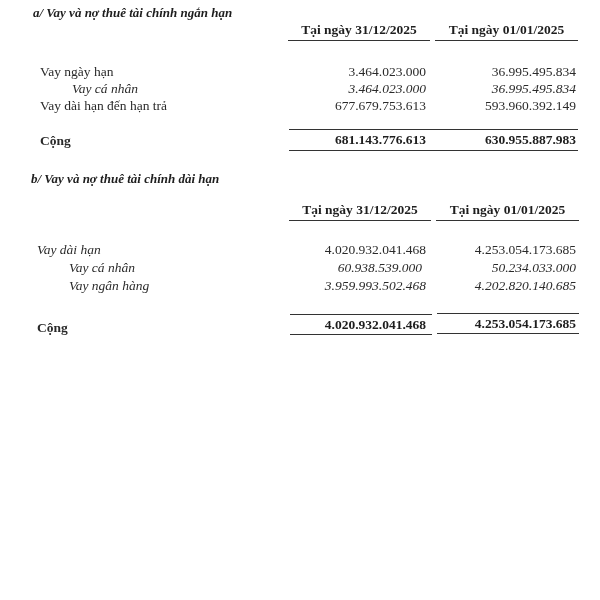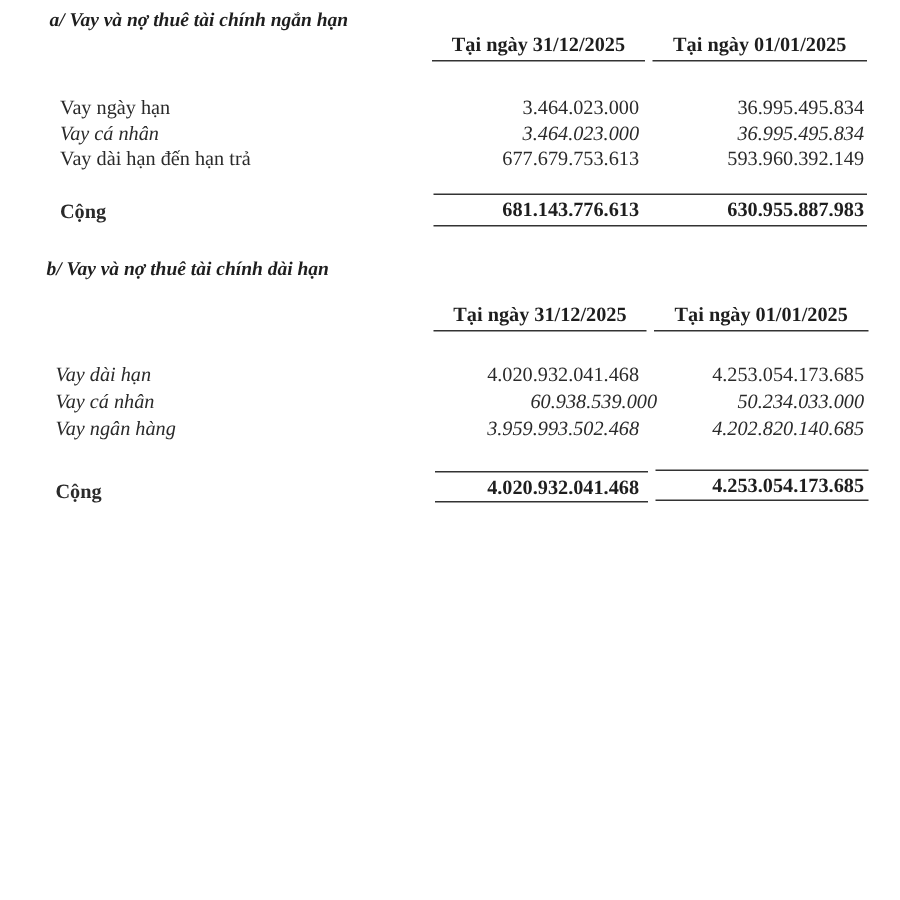--- a/index.html
+++ b/index.html
@@ -10,21 +10,21 @@
   }
   .abs { position: absolute; white-space: nowrap; text-align: center; }
   .section-title {
     font-weight: bold; font-style: italic; font-size: 13px; color: #1e1e1e;
   }
   .col-head {
     font-weight: bold; font-size: 13.5px; text-align: center; color: #1e1e1e;
   }
   .uline { position: absolute; height: 1px; background: #333; }
   .label { font-size: 13.5px; color: #2a2a2a; }
-  .label.it { font-style: italic; }
+  .label.it { font-style: italic; margin-left: 32px; }
   .label.bold { font-weight: bold; }
   .num { font-size: 13.5px; text-align: right; color: #2a2a2a; }
   .num.it { font-style: italic; }
   .num.bold { font-weight: bold; color: #1e1e1e; }
 </style>
 </head>
 <body>
 
 <div class="abs section-title" style="left:33px; top:5px;">a/ Vay và nợ thuê tài chính ngắn hạn</div>
 
@@ -56,21 +56,21 @@
 <div class="abs col-head" style="left:289px; top:202px; width:142px;">Tại ngày 31/12/2025</div>
 <div class="uline" style="left:289px; top:220px; width:142px;"></div>
 <div class="abs col-head" style="left:436px; top:202px; width:143px;">Tại ngày 01/01/2025</div>
 <div class="uline" style="left:436px; top:220px; width:143px;"></div>
 
 <div class="abs label" style="left:37px; top:242px;font-style:italic;">Vay dài hạn</div>
 <div class="abs num" style="left:288px; top:242px; width:138px;">4.020.932.041.468</div>
 <div class="abs num" style="left:435px; top:242px; width:141px;">4.253.054.173.685</div>
 
 <div class="abs label it" style="left:37px; top:260px;">Vay cá nhân</div>
-<div class="abs num it" style="left:300px; top:260px; width:138px;">60.938.539.000</div>
+<div class="abs num it" style="left:284px; top:260px; width:138px;">60.938.539.000</div>
 <div class="abs num it" style="left:435px; top:260px; width:141px;">50.234.033.000</div>
 
 <div class="abs label it" style="left:37px; top:278px;">Vay ngân hàng</div>
 <div class="abs num it" style="left:288px; top:278px; width:138px;">3.959.993.502.468</div>
 <div class="abs num it" style="left:435px; top:278px; width:141px;">4.202.820.140.685</div>
 
 <div class="uline" style="left:290px; top:314px; width:142px;"></div>
 <div class="uline" style="left:437px; top:313px; width:142px;"></div>
 <div class="abs label bold" style="left:37px; top:320px;">Cộng</div>
 <div class="abs num bold" style="left:288px; top:317px; width:138px;">4.020.932.041.468</div>

